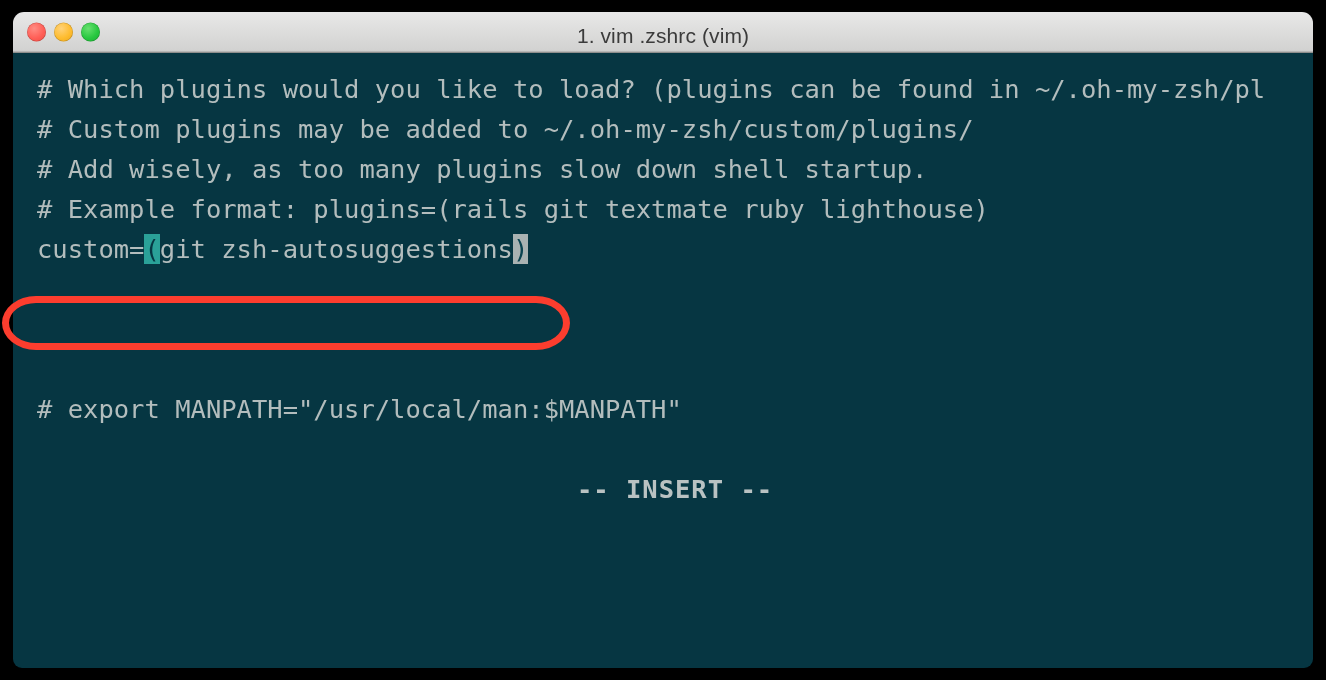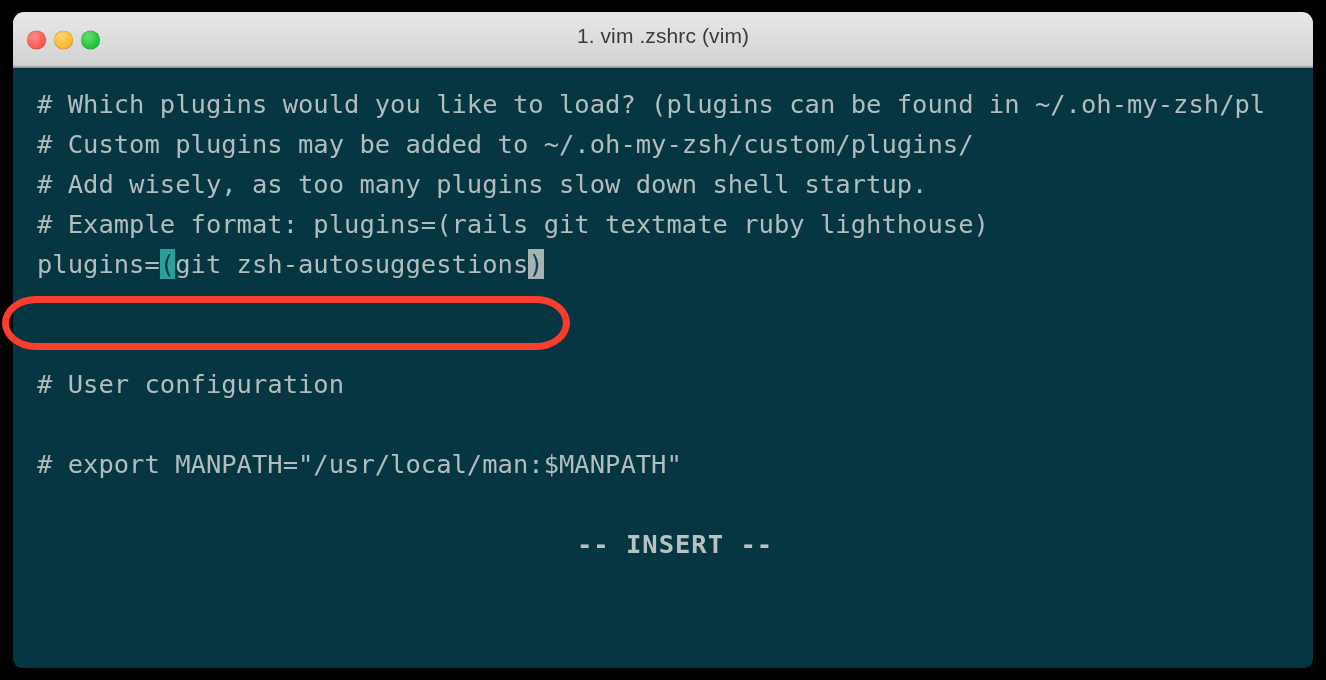--- a/index.html
+++ b/index.html
@@ -28,21 +28,21 @@
     top: 12px;
     width: 1300px;
     height: 656px;
     border-radius: 11px 11px 9px 9px;
     overflow: hidden;
     box-shadow: 0 6px 26px rgba(0,0,0,0.85);
   }
 
   #titlebar {
     position: relative;
-    height: 56px;
+    height: 41px;
     background: linear-gradient(to bottom, #e8e8e8 0%, #dededd 45%, #d2d2d1 96%, #a9a9a8 100%);
     border-bottom: 1px solid #8e8e8d;
     box-sizing: border-box;
   }
 
   #traffic {
     position: absolute;
     left: 14px;
     top: 50%;
     transform: translateY(-50%);
@@ -147,25 +147,24 @@
     </div>
 
     <div id="term">
       <div id="lines">
 
         <div class="line"># Which plugins would you like to load? (plugins can be found in ~/.oh-my-zsh/pl</div>
         <div class="line"># Custom plugins may be added to ~/.oh-my-zsh/custom/plugins/</div>
         <div class="line"># Add wisely, as too many plugins slow down shell startup.</div>
         <div class="line"># Example format: plugins=(rails git textmate ruby lighthouse)</div>
 
-        <div class="line"><span>plugins=</span><span class="match-hl">(</span><span>git zsh-autosuggestions</span><span class="cursor">)</span></div>
+        <div class="line"><span>custom=</span><span class="match-hl">(</span><span>git zsh-autosuggestions</span><span class="cursor">)</span></div>
 
         <div class="line blank"></div>
         <div class="line blank"></div>
-        <div class="line"># User configuration</div>
         <div class="line blank"></div>
         <div class="line"># export MANPATH="/usr/local/man:$MANPATH"</div>
         <div class="line blank"></div>
 
         <div class="line status">-- INSERT --</div>
 
       </div>
     </div>
 
   </div>

